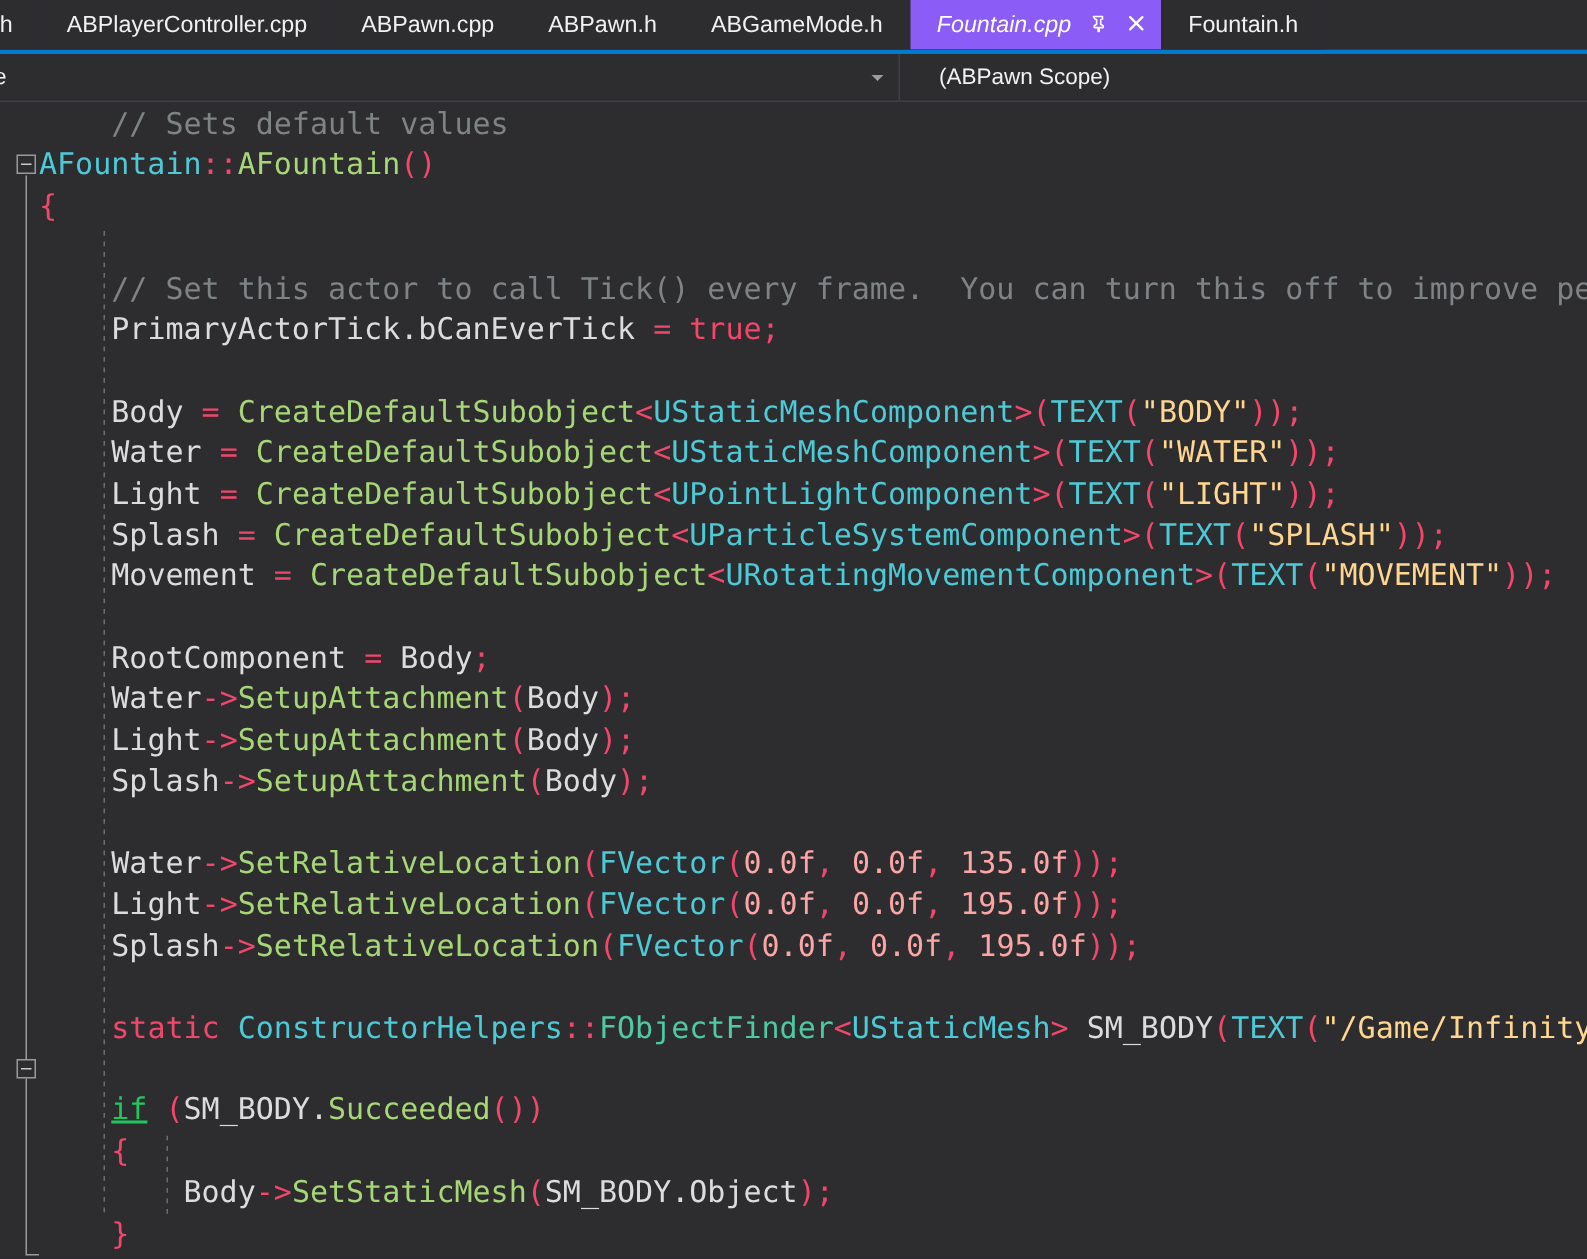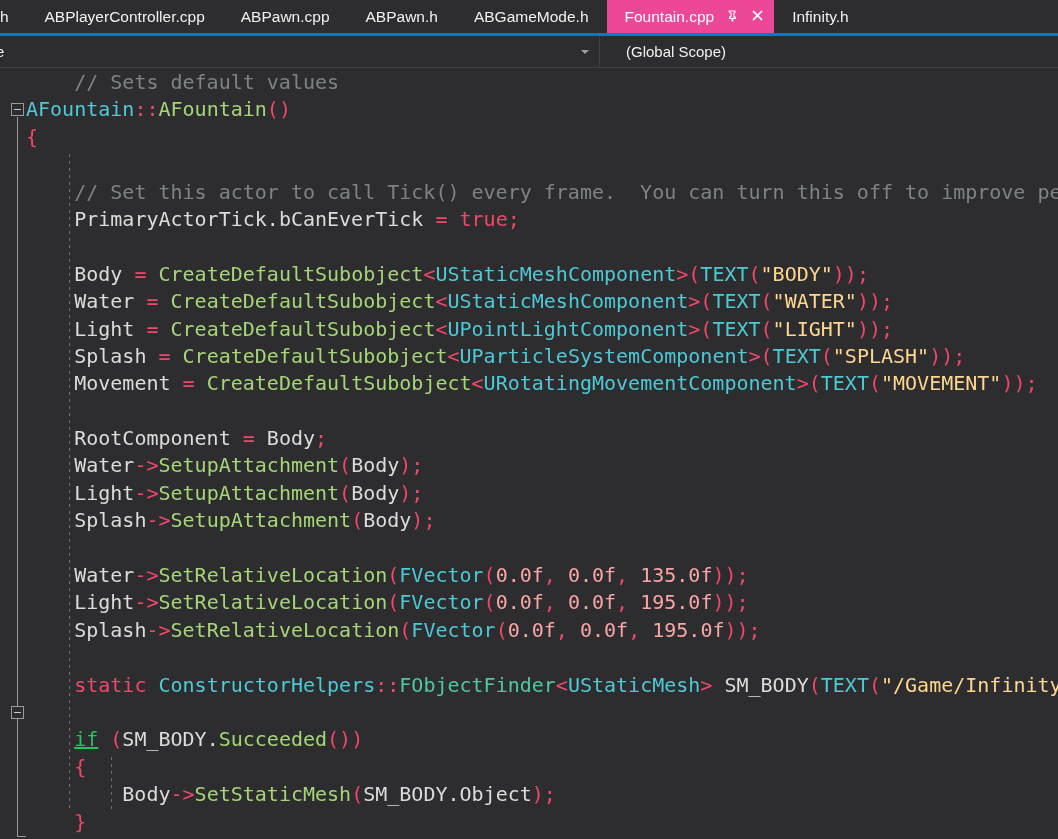--- a/index.html
+++ b/index.html
@@ -31,23 +31,24 @@
     padding: 0 18px;
     height: 33px;
     color: #f1f1f1;
     font-size: 15.5px;
     font-family: "Liberation Sans", sans-serif;
     background: #2d2d30;
     flex: 0 0 auto;
     box-sizing: border-box;
   }
   .tab.active {
-    background: #ec4899;
+    background: #8b5cf6;
     color: #ffffff;
     padding-right: 8px;
+    font-style: italic;
   }
   .tab-label { white-space: nowrap; }
   .tab-icons {
     display: flex;
     align-items: center;
     margin-left: 12px;
     gap: 10px;
   }
   .icon-pin, .icon-close {
     width: 15px;
@@ -226,32 +227,32 @@
           </svg>
         </span>
         <span class="icon-close">
           <svg width="13" height="13" viewBox="0 0 13 13">
             <path d="M2.4 2.4 L10.6 10.6 M10.6 2.4 L2.4 10.6" stroke="#ffffff" stroke-width="1.5" stroke-linecap="round"></path>
           </svg>
         </span>
       </span>
     </div>
     <div class="tab">
-      <span class="tab-label">Infinity.h</span>
+      <span class="tab-label">Fountain.h</span>
     </div>
   </div>
 <div id="tab-underline"></div>
 
 <div id="nav-bar">
   <div class="nav-combo" id="nav-combo-left">
     <span class="combo-text">e</span>
     <span class="combo-arrow"></span>
   </div>
   <div class="nav-combo" id="nav-combo-right">
-    <span class="combo-text">(Global Scope)</span>
+    <span class="combo-text">(ABPawn Scope)</span>
   </div>
 </div>
 
 <div id="editor">
   <div id="code-surface">
     <div id="fold-margin">
       <div id="fold-vertical-line" style="top: 49.4px; bottom: auto; height: 718.4px;"></div>
       <div id="fold-tail" style="top: 767.8px;"></div>
     <div class="fold-box" style="top: 35.4px;"></div>
         <div class="fold-box" style="top: 638.2px;"></div>

